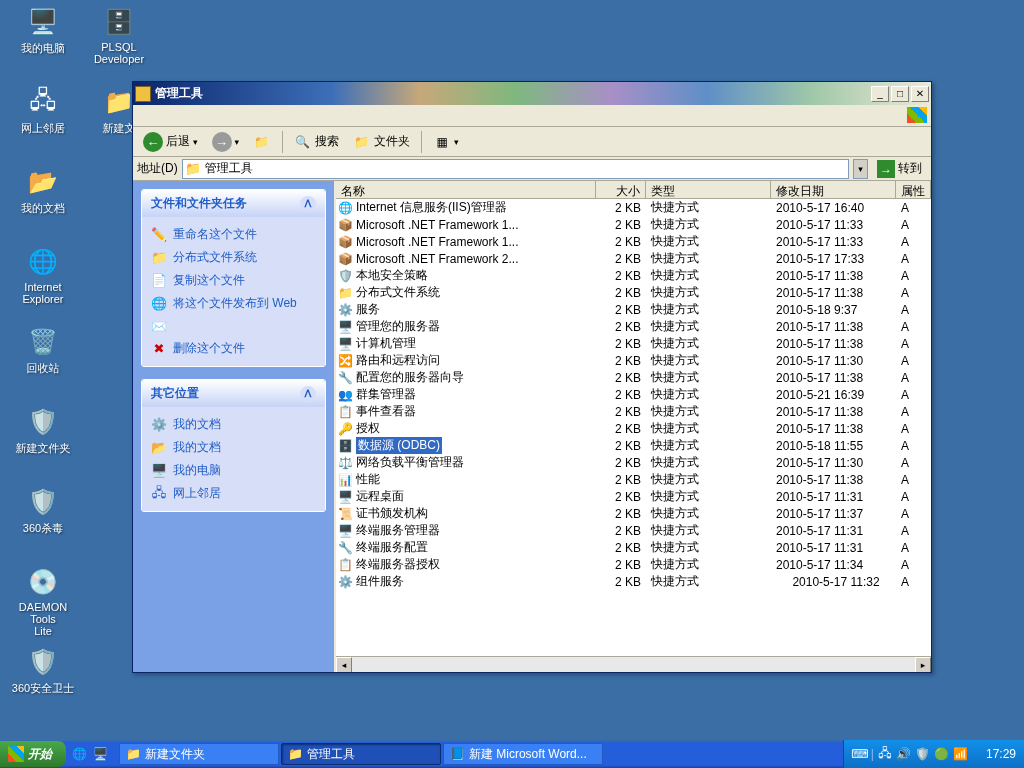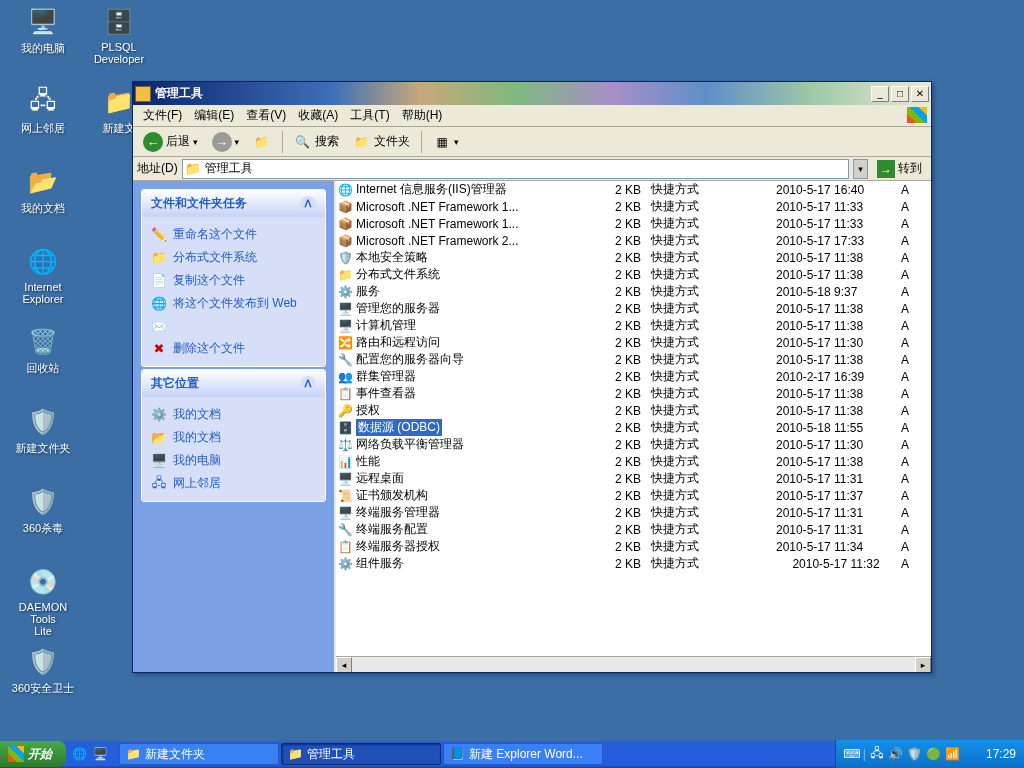--- a/index.html
+++ b/index.html
@@ -30,21 +30,21 @@
 
 .addressbar { height: 24px; background: #ece9d8; display: flex; align-items: center; border-bottom: 1px solid #aca899; padding: 0 4px; gap: 4px; }
 .addressbar .addr-label { }
 .addressbar .addr-input { flex: 1; height: 20px; border: 1px solid #7f9db9; background: #fff; display: flex; align-items: center; padding: 0 3px; gap: 3px; }
 .addr-dd { width: 15px; height: 20px; background: #d4d0c8; border: 1px solid #7f9db9; display:flex; align-items:center; justify-content:center; font-size:9px; cursor:pointer; }
 .gobtn { display: flex; align-items: center; gap: 3px; padding: 2px 5px; cursor: pointer; }
 .go-arrow { width: 18px; height: 18px; background: #2e8b2e; color:#fff; display:flex; align-items:center; justify-content:center; font-size:12px; }
 
 .body { flex: 1; display: flex; overflow: hidden; }
 .sidepane { width: 210px; background: #7aa1e6; padding: 8px; overflow-y: auto; }
-.task-group { background: #5eead4; border: 1px solid #fff; border-radius: 3px; margin-bottom: 2px; }
+.task-group { background: #5eead4; border: 1px solid #fff; border-radius: 3px; margin-bottom: 12px; }
 .task-head { background: linear-gradient(#fff,#c6d3f7); padding: 5px 9px; font-weight: bold; color: #215dc6; display: flex; justify-content: space-between; align-items: center; cursor: pointer; border-radius: 3px 3px 0 0; }
 .task-head .chev { width: 16px; height: 16px; border-radius: 50%; background: #d6dff7; color: #215dc6; display:flex; align-items:center; justify-content:center; font-size:10px; }
 .task-body { background: #d6dff7; padding: 6px 4px; }
 .task-link { display: flex; align-items: center; gap: 6px; padding: 3px 5px; color: #215dc6; cursor: pointer; }
 .task-link .tico { width: 16px; height: 16px; display:flex; align-items:center; justify-content:center; font-size:13px; }
 
 .listpane { flex: 1; background: #fff; display: flex; flex-direction: column; border-left: 2px solid #ece9d8; }
 .listheader { height: 18px; background: #ece9d8; display: flex; border-bottom: 1px solid #aca899; }
 .lhcell { padding: 2px 5px; border-right: 1px solid #aca899; text-align: left; white-space: nowrap; overflow: hidden; }
 .col-name { width: 260px; }
@@ -66,21 +66,21 @@
 .taskbar { position: absolute; left: 0; bottom: 0; width: 100%; height: 28px; background: linear-gradient(#3a6ea5,#245edb 10%,#245edb 90%,#1941a5); display: flex; align-items: center; }
 .startbtn { height: 26px; padding: 0 14px 0 8px; background: linear-gradient(#49a849,#2d7a2d); color: #fff; font-weight: bold; display: flex; align-items: center; gap: 4px; cursor: pointer; border-radius: 0 8px 8px 0; font-style: italic; }
 .startbtn .flag { width: 16px; height: 16px; background: linear-gradient(45deg,#f25022 0 25%,#7fba00 25% 50%,#00a4ef 50% 75%,#ffb900 75%); }
 .ql { display: flex; align-items: center; gap: 1px; padding: 0 4px; }
 .ql .qbtn { width: 20px; height: 20px; display:flex; align-items:center; justify-content:center; cursor:pointer; color:#fff; }
 .tasks { flex: 1; display: flex; align-items: center; gap: 2px; padding: 0 4px; }
 .taskbtn { height: 22px; min-width: 160px; background: #3980f4; border: 1px solid #2459c4; display: flex; align-items: center; padding: 0 6px; gap: 4px; color: #fff; cursor: pointer; border-radius: 2px; }
 .taskbtn.active { background: #1e50b8; border-color: #0c2c6e; box-shadow: inset 1px 1px 2px rgba(0,0,0,0.4); }
 .tray { display: flex; align-items: center; gap: 3px; padding: 0 8px; background: linear-gradient(#1290e9,#0d6fc7); height: 100%; color: #fff; border-left: 1px solid #0a4c8f; }
 .tray .tico { width: 16px; height: 16px; display:flex; align-items:center; justify-content:center; font-size:12px; }
-.tray .clock { margin-left: 22px; }
+.tray .clock { margin-left: 14px; }
 
 
 .glyph-folder { color: #f0c040; }
 .glyph-ie { color: #3a6ea5; }
 </style>
 </head>
 <body>
 
 <div id="desktop-icons">
     <div class="desktop-icon" style="left: 8px; top: 6px;">
@@ -132,28 +132,20 @@
 <div class="window">
   <div class="titlebar">
     <div class="ico"></div>
     <div class="titlebar-text">管理工具</div>
     <div class="winctrl">_</div>
     <div class="winctrl">□</div>
     <div class="winctrl">✕</div>
   </div>
 
   <div class="menubar">
-    <div id="menu-items" style="display: flex;">
-        <span class="mitem">文件(F)</span>
-        <span class="mitem">编辑(E)</span>
-        <span class="mitem">查看(V)</span>
-        <span class="mitem">收藏(A)</span>
-        <span class="mitem">工具(T)</span>
-        <span class="mitem">帮助(H)</span>
-      </div>
     <div class="winflag"></div>
   </div>
 
   <div class="toolbar">
     <div class="tbtn">
       <div class="back-arrow">←</div>
       <span>后退</span>
       <span style="font-size:9px;">▾</span>
     </div>
     <div class="tbtn">
@@ -245,20 +237,27 @@
             </div>
             <div class="task-link">
               <span class="tico">🖧</span>
               <span>网上邻居</span>
             </div>
           </div>
       </div>
     </div>
 
     <div class="listpane">
+      <div class="listheader">
+        <div class="lhcell col-name">名称</div>
+        <div class="lhcell col-size">大小</div>
+        <div class="lhcell col-type">类型</div>
+        <div class="lhcell col-date">修改日期</div>
+        <div class="lhcell col-attr">属性</div>
+      </div>
       <div class="listbody" id="listbody">
           <div class="listrow">
             <div class="lcell col-name name">
               <span class="fico">🌐</span>
               <span class="nametext">Internet 信息服务(IIS)管理器</span>
             </div>
             <div class="lcell col-size" style="text-align:right;padding-right:5px;">2 KB</div>
             <div class="lcell col-type" style="padding-left:5px;">快捷方式</div>
             <div class="lcell col-date" style="padding-left:5px;">2010-5-17 16:40</div>
             <div class="lcell col-attr" style="padding-left:5px;">A</div>
@@ -363,21 +362,21 @@
             <div class="lcell col-date" style="padding-left:5px;">2010-5-17 11:38</div>
             <div class="lcell col-attr" style="padding-left:5px;">A</div>
           </div>
           <div class="listrow">
             <div class="lcell col-name name">
               <span class="fico">👥</span>
               <span class="nametext">群集管理器</span>
             </div>
             <div class="lcell col-size" style="text-align:right;padding-right:5px;">2 KB</div>
             <div class="lcell col-type" style="padding-left:5px;">快捷方式</div>
-            <div class="lcell col-date" style="padding-left:5px;">2010-2-17 16:39</div>
+            <div class="lcell col-date" style="padding-left:5px;">2010-5-21 16:39</div>
             <div class="lcell col-attr" style="padding-left:5px;">A</div>
           </div>
           <div class="listrow">
             <div class="lcell col-name name">
               <span class="fico">📋</span>
               <span class="nametext">事件查看器</span>
             </div>
             <div class="lcell col-size" style="text-align:right;padding-right:5px;">2 KB</div>
             <div class="lcell col-type" style="padding-left:5px;">快捷方式</div>
             <div class="lcell col-date" style="padding-left:5px;">2010-5-17 11:38</div>
@@ -506,21 +505,21 @@
       <div class="taskbtn">
         <span>📁</span>
         <span>新建文件夹</span>
       </div>
       <div class="taskbtn active">
         <span>📁</span>
         <span>管理工具</span>
       </div>
       <div class="taskbtn">
         <span>📘</span>
-        <span>新建 Explorer Word...</span>
+        <span>新建 Microsoft Word...</span>
       </div>
     </div>
   <div class="tray">
     <span class="tico">⌨</span>
     <span style="color:#8fb8f0;">|</span>
     <span class="tico">🖧</span>
     <span class="tico">🔊</span>
     <span class="tico" style="color:#4caf50;">🛡️</span>
     <span class="tico" style="color:#4caf50;">🟢</span>
     <span class="tico">📶</span>

